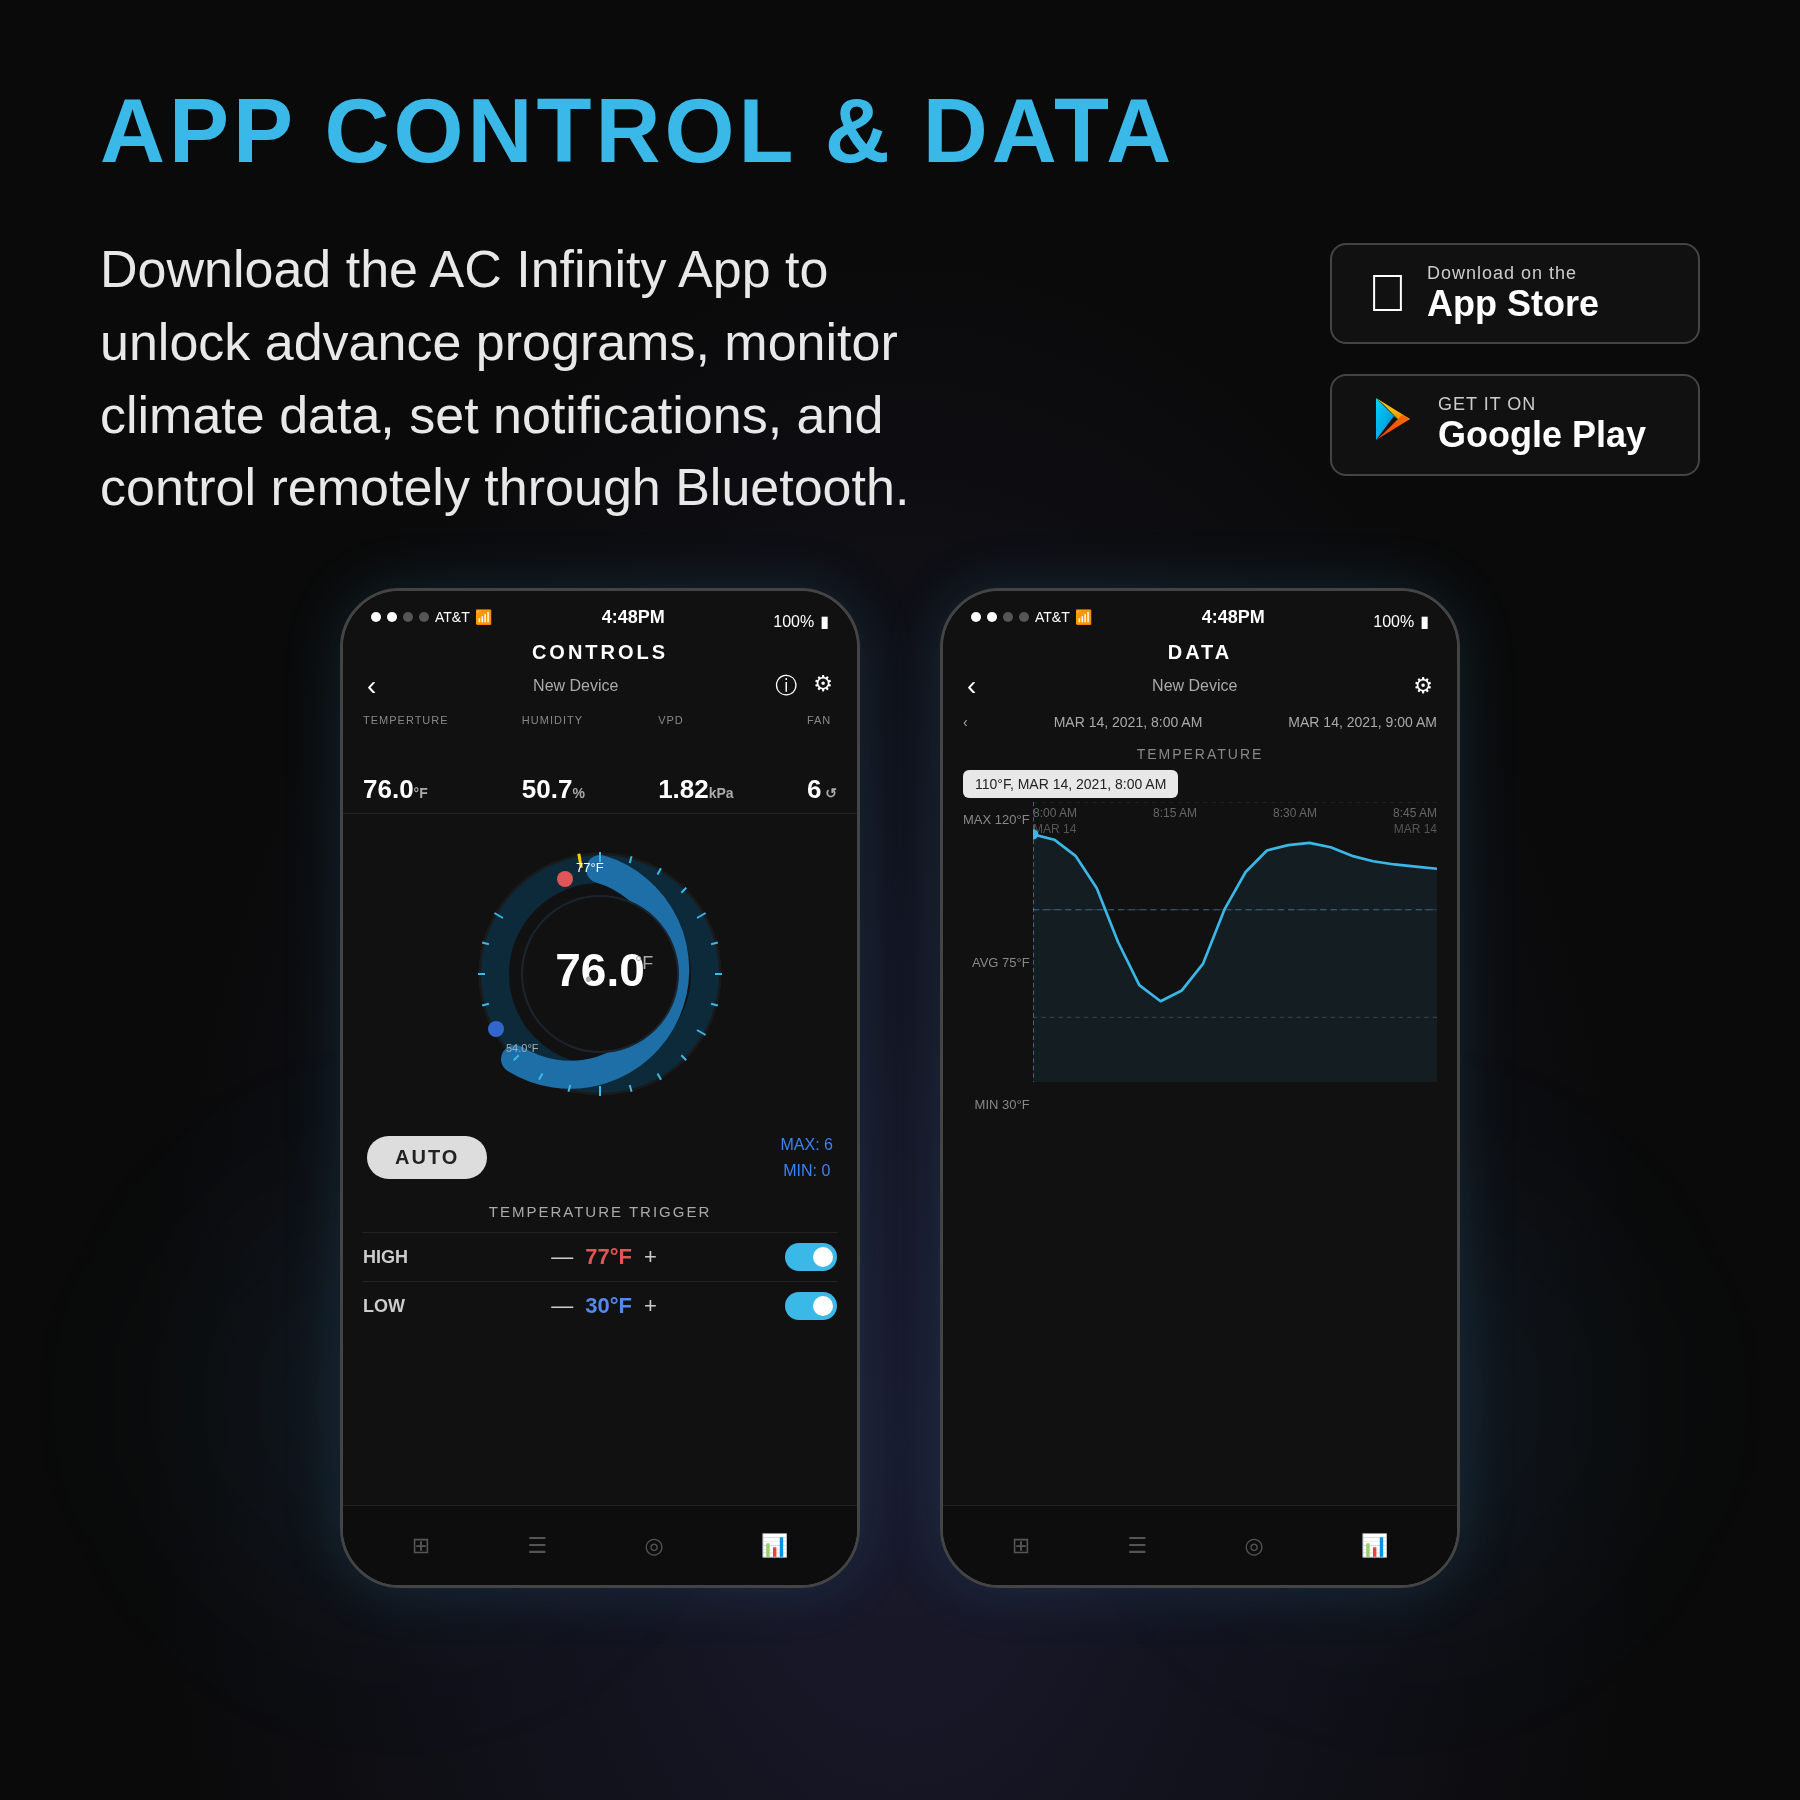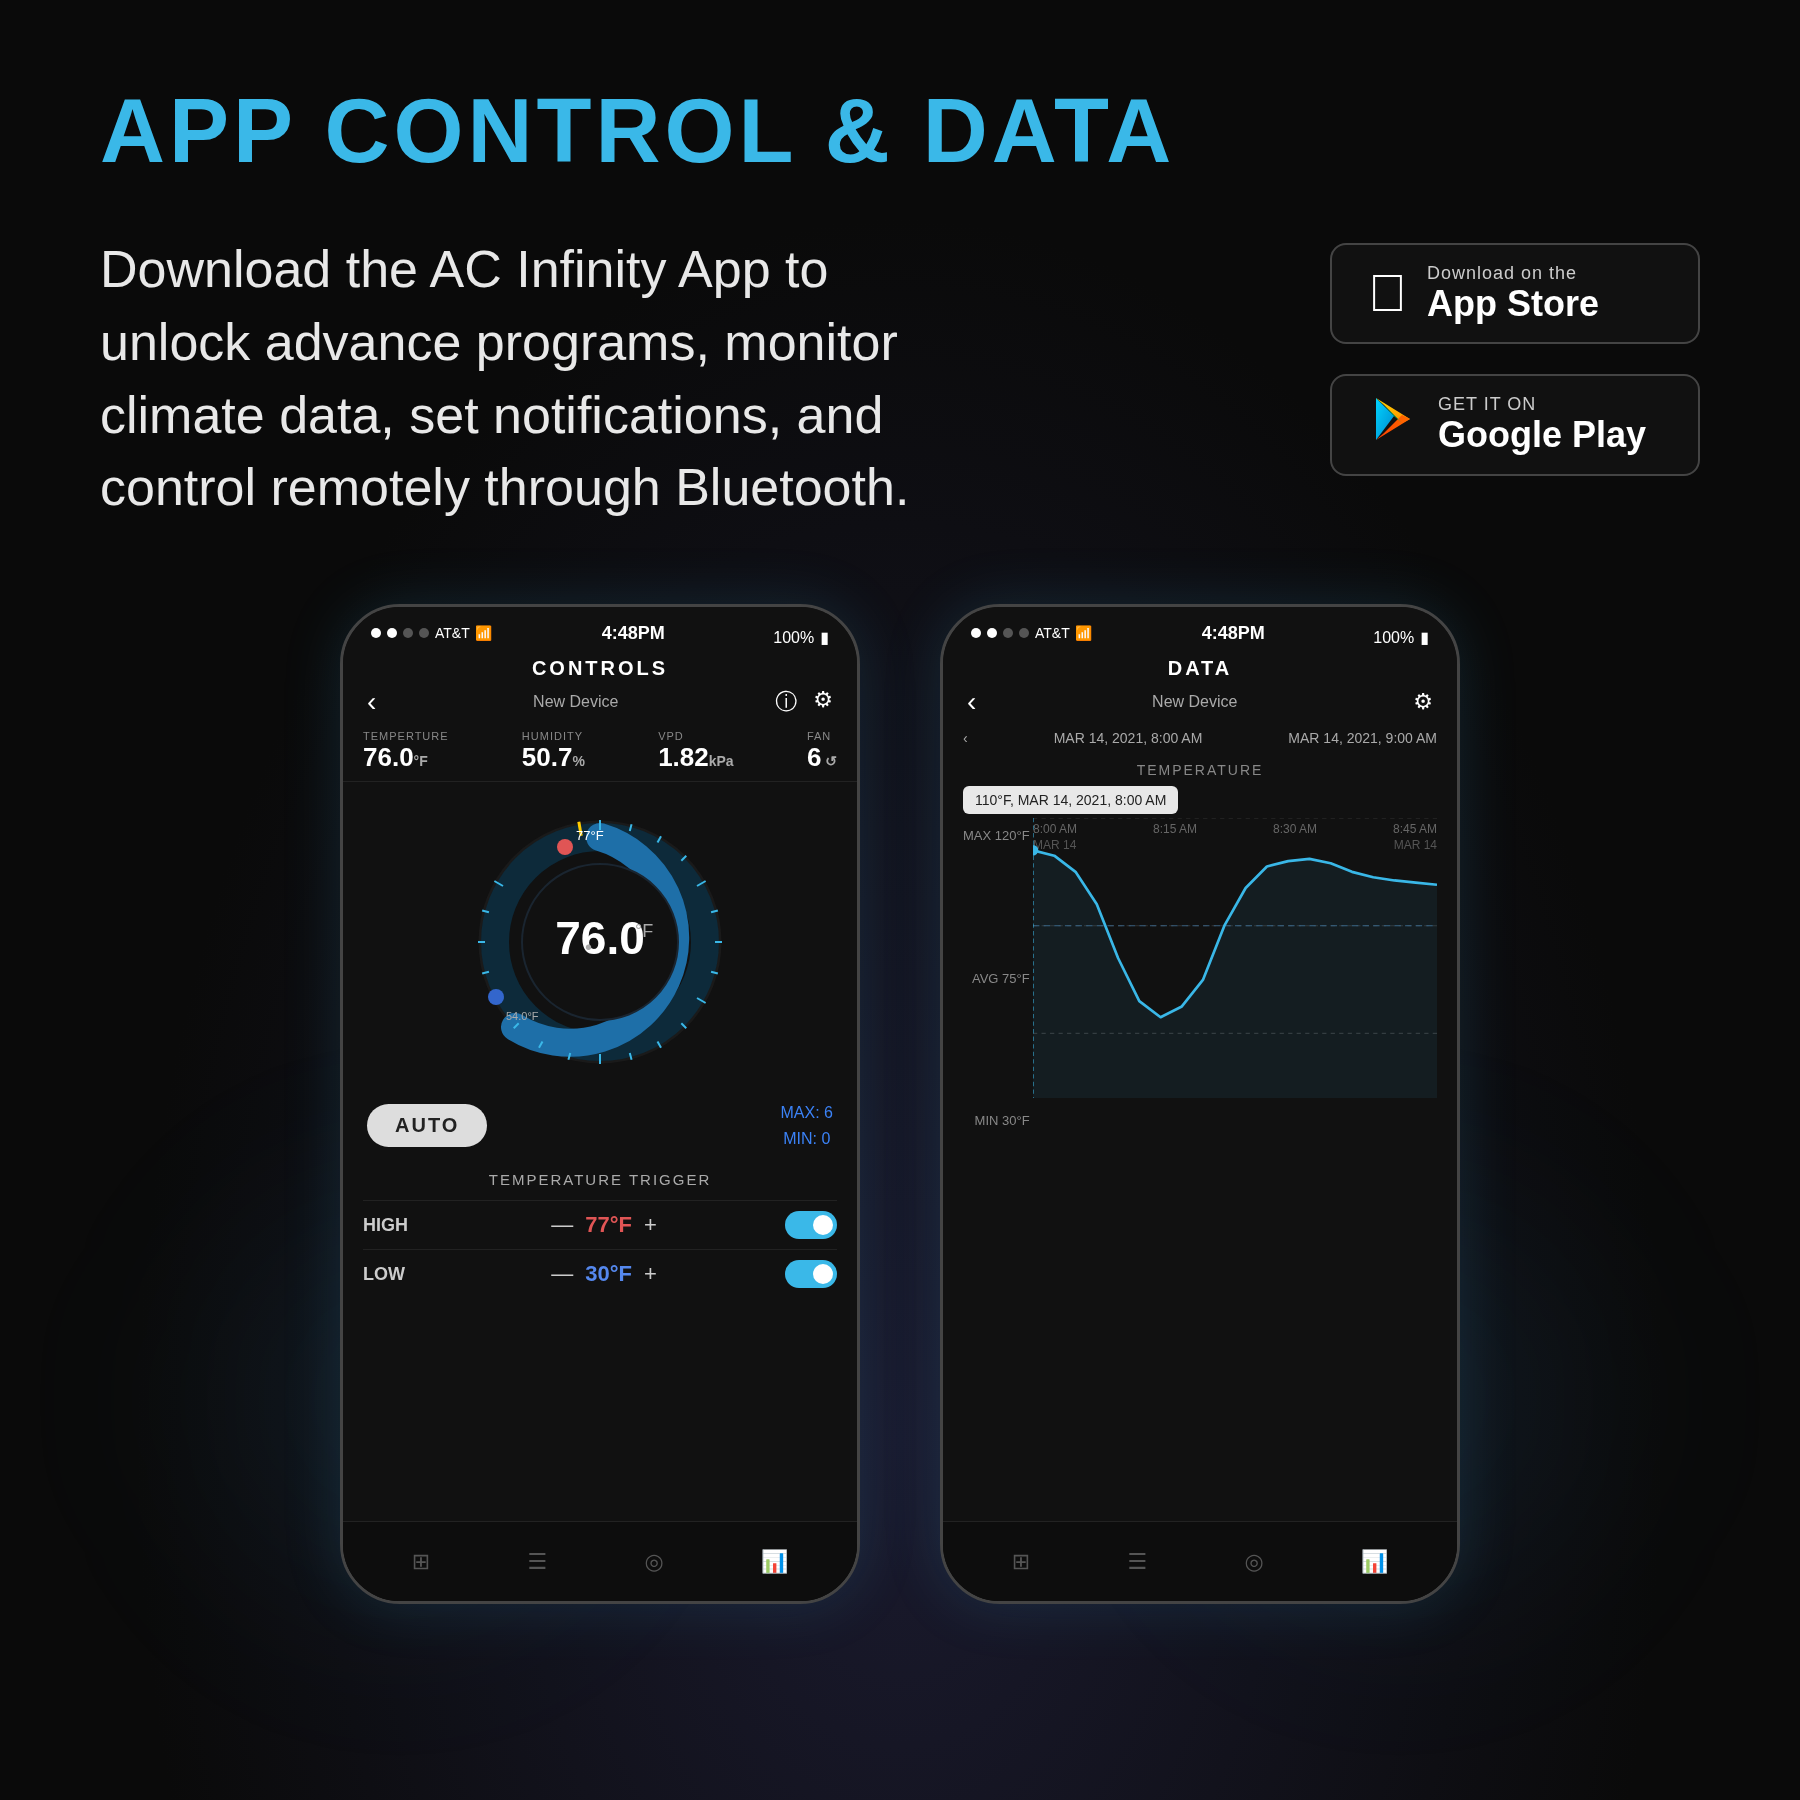--- a/index.html
+++ b/index.html
@@ -29,21 +29,21 @@
       letter-spacing: 4px;
       margin-bottom: 50px;
       text-transform: uppercase;
     }
 
     
     .content-row {
       display: flex;
       align-items: flex-start;
       gap: 60px;
-      margin-bottom: 80px;
+      margin-bottom: 64px;
     }
 
     .description-text {
       font-size: 52px;
       color: #e8e8e8;
       line-height: 1.4;
       max-width: 820px;
       font-weight: 300;
     }
 
@@ -163,21 +163,21 @@
 
     
     .stats-row {
       display: flex;
       justify-content: space-between;
       padding: 8px 20px;
       border-bottom: 1px solid #222;
     }
     .stat-item { text-align: left; }
     .stat-label { font-size: 11px; color: #888; letter-spacing: 1px; text-transform: uppercase; }
-    .stat-value { font-size: 26px; font-weight: 700; color: #fff; }
+    .stat-value { font-size: 26px; font-weight: 700; color: #fff; margin-top: 48px; }
     .stat-unit { font-size: 14px; color: #aaa; }
 
     
     .gauge-container {
       display: flex;
       justify-content: center;
       align-items: center;
       padding: 20px 0 10px;
       position: relative;
     }

